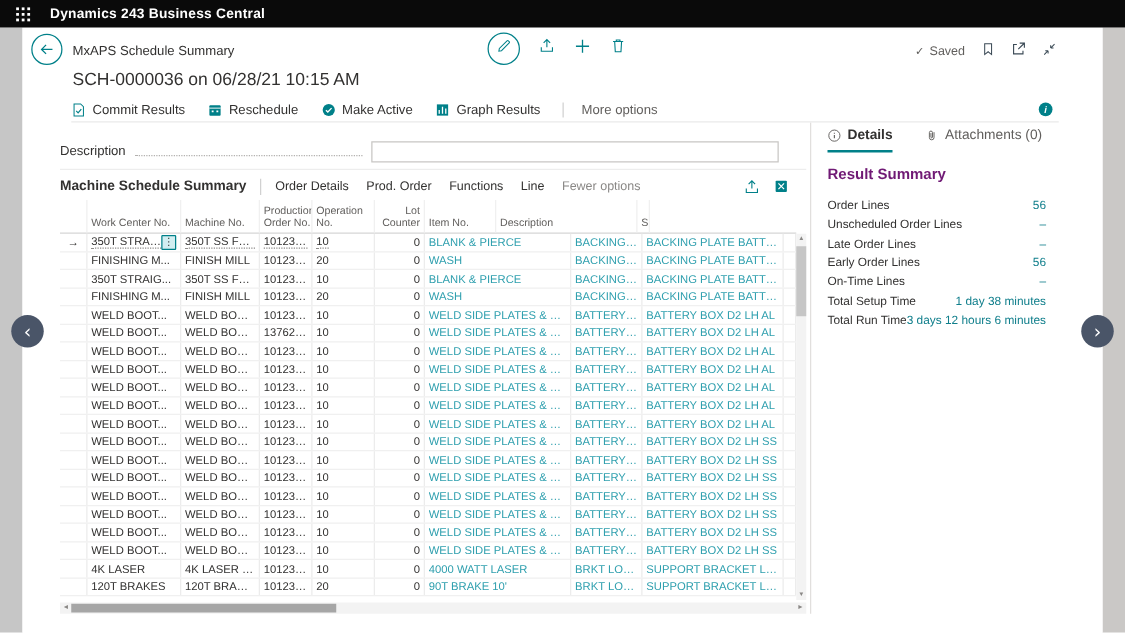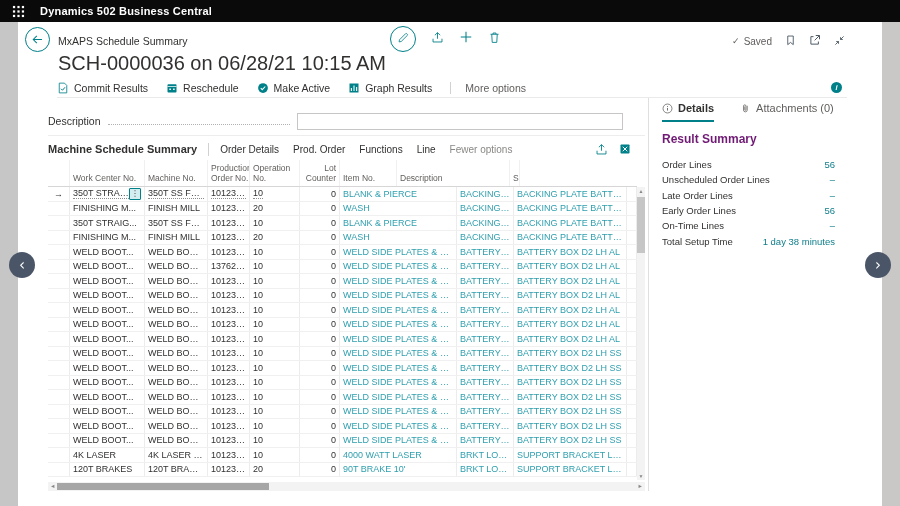--- a/index.html
+++ b/index.html
@@ -30,21 +30,21 @@
   .caption { position:absolute; left:40px; top:13px; font-size:10.5px; color:#323130; }
   .head-center { position:absolute; left:372px; top:4px; display:flex; align-items:center; gap:15px; color:#008089; }
   .head-center .hc-btn { display:flex; align-items:center; cursor:pointer; }
   .pencil-circle { width:26px; height:26px; border:1px solid #008089; border-radius:50%;
     display:flex; align-items:center; justify-content:center; }
   .head-right { position:absolute; right:37px; top:10px; display:flex; align-items:center; gap:13px; }
   .saved { font-size:10px; color:#605e5c; display:flex; align-items:center; gap:4px; }
   .saved .chk { color:#605e5c; font-size:9px; }
   .head-right .hr-btn { color:#3b4a56; display:flex; align-items:center; cursor:pointer; }
 
-  .page-title { margin:0 16px 0 40px; font-size:20px; line-height:22px; font-weight:400; color:#323130; }
+  .page-title { margin:0 16px 0 40px; font-size:14px; line-height:22px; font-weight:400; color:#323130; }
 
   .action-bar { margin:5px 35px 0 39px; height:19px; border-bottom:1px solid #eaeaea;
     display:flex; align-items:center; position:relative; }
   .ab-item { display:flex; align-items:center; gap:5px; font-size:10.5px; color:#323130;
     margin-right:18px; cursor:pointer; }
   .ab-item .ic { color:#008089; display:flex; }
   .ab-divider { width:1px; height:12px; background:#d1d1d1; margin:0 14px 0 0; }
   .more { font-size:10.5px; color:#605e5c; cursor:pointer; }
   .info-dot { position:absolute; right:5px; top:3px; width:11px; height:11px; background:#008089;
     color:#fff; border-radius:50%; font-size:7.5px; font-weight:700; font-style:italic;
@@ -123,21 +123,21 @@
           <rect x="10.6" y="1" width="2.4" height="2.4"></rect>
       <rect x="1" y="5.8" width="2.4" height="2.4"></rect>
           <rect x="5.8" y="5.8" width="2.4" height="2.4"></rect>
           <rect x="10.6" y="5.8" width="2.4" height="2.4"></rect>
       <rect x="1" y="10.6" width="2.4" height="2.4"></rect>
           <rect x="5.8" y="10.6" width="2.4" height="2.4"></rect>
           <rect x="10.6" y="10.6" width="2.4" height="2.4"></rect>
     </g>
       </svg>
   </span>
-  <span class="app-title">Dynamics 502 Business Central</span>
+  <span class="app-title">Dynamics 243 Business Central</span>
 </div>
 
 <div class="strip left"></div>
 <div class="strip right"></div>
 <button class="nav-circle prev">‹</button>
 <button class="nav-circle next">›</button>
 
 <div class="page">
 
   <div class="page-head">
@@ -951,17 +951,21 @@
             <span class="f-value">56</span>
           </div>
           <div class="field-row">
             <span class="f-label">On-Time Lines</span>
             <span class="f-value">–</span>
           </div>
           <div class="field-row">
             <span class="f-label">Total Setup Time</span>
             <span class="f-value">1 day 38 minutes</span>
           </div>
+          <div class="field-row">
+            <span class="f-label">Total Run Time</span>
+            <span class="f-value">3 days 12 hours 6 minutes</span>
+          </div>
         </div>
     </div>
 
   </div>
 </div>
 
 </body></html>

